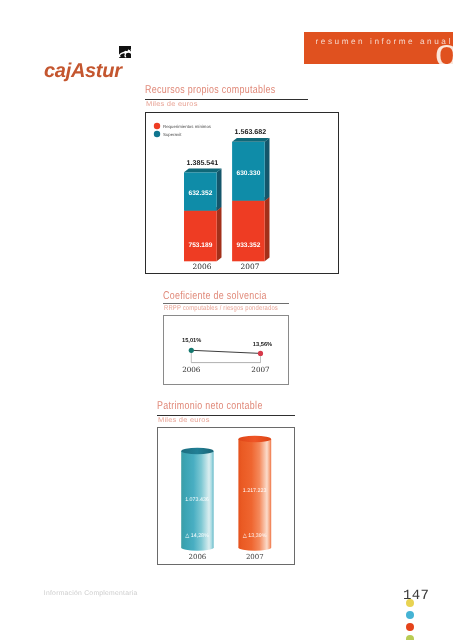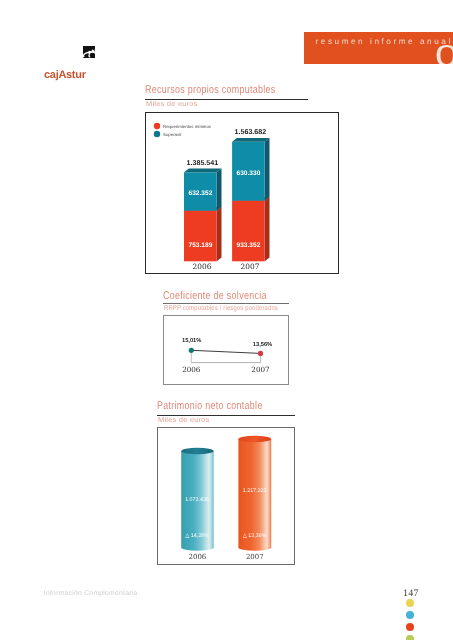--- a/index.html
+++ b/index.html
@@ -1,37 +1,37 @@
 <!DOCTYPE html>
 <html><head>
 <meta charset="utf-8">
 <style>
   html,body{margin:0;padding:0;}
   body{width:453px;height:640px;background:#ffffff;font-family:"Liberation Sans",sans-serif;position:relative;overflow:hidden;-webkit-font-smoothing:antialiased;text-rendering:geometricPrecision;}
   .page{position:absolute;left:0;top:0;width:453px;height:640px;}
 
   
   .logo{position:absolute;left:44px;top:46px;display:flex;align-items:flex-start;}
-  .logo-text{font-family:"Liberation Sans",sans-serif;font-size:11px;font-weight:bold;color:#c4562f;letter-spacing:-0.3px;line-height:1;margin-top:24px;}
+  .logo-text{font-family:"Liberation Sans",sans-serif;font-size:20px;font-weight:bold;color:#c4562f;letter-spacing:-0.3px;line-height:1;margin-top:15px;font-style:italic;}
   .logo-mark{width:12.5px;height:12px;background:#111111;margin-left:-3px;margin-top:0px;position:relative;}
   .logo-mark svg{position:absolute;left:0;top:0;}
 
   .banner{position:absolute;left:276px;top:32px;width:177px;height:32px;background:#e0511f;overflow:hidden;margin-left:28px;}
   .banner-text{position:absolute;left:11.5px;top:5px;font-size:8.2px;letter-spacing:2.55px;color:#f6d8cc;font-family:"Liberation Sans",sans-serif;white-space:nowrap;}
   .banner-year{position:absolute;left:131px;top:9px;font-size:42px;line-height:1;color:#fbe6da;font-family:"Liberation Sans",sans-serif;font-weight:300;letter-spacing:-0.5px;transform:scaleY(0.72);transform-origin:left top;}
 
   
   .c-title{position:absolute;font-size:11.3px;color:#e08878;font-family:"Liberation Sans",sans-serif;letter-spacing:0.4px;white-space:nowrap;transform:scaleX(0.785);transform-origin:left top;}
   .c-rule{position:absolute;height:1px;background:#2f2f2f;}
   .c-sub{position:absolute;font-size:7px;color:#e8a395;font-family:"Liberation Sans",sans-serif;letter-spacing:0.2px;white-space:nowrap;transform:scaleX(0.9);transform-origin:left top;}
   .c-box{position:absolute;box-sizing:border-box;background:#fff;}
 
   
   .foot-sec{position:absolute;left:43.8px;top:589.5px;font-size:6.8px;color:#cdcdcd;letter-spacing:0.25px;}
-  .foot-num{position:absolute;left:403px;top:589px;font-size:10px;line-height:1;color:#3a3a3a;font-family:Liberation Serif, serif;letter-spacing:0.3px;}
+  .foot-num{position:absolute;left:403px;top:589px;font-size:14px;line-height:1;color:#3a3a3a;font-family:Liberation Mono, monospace;letter-spacing:0.3px;}
   .dot{position:absolute;left:406px;width:8.2px;height:8.2px;border-radius:50%;}
 </style>
 </head>
 <body>
 
 <div class="page">
 
   <div class="logo">
     <span class="logo-text">cajAstur</span>
     <span class="logo-mark">

